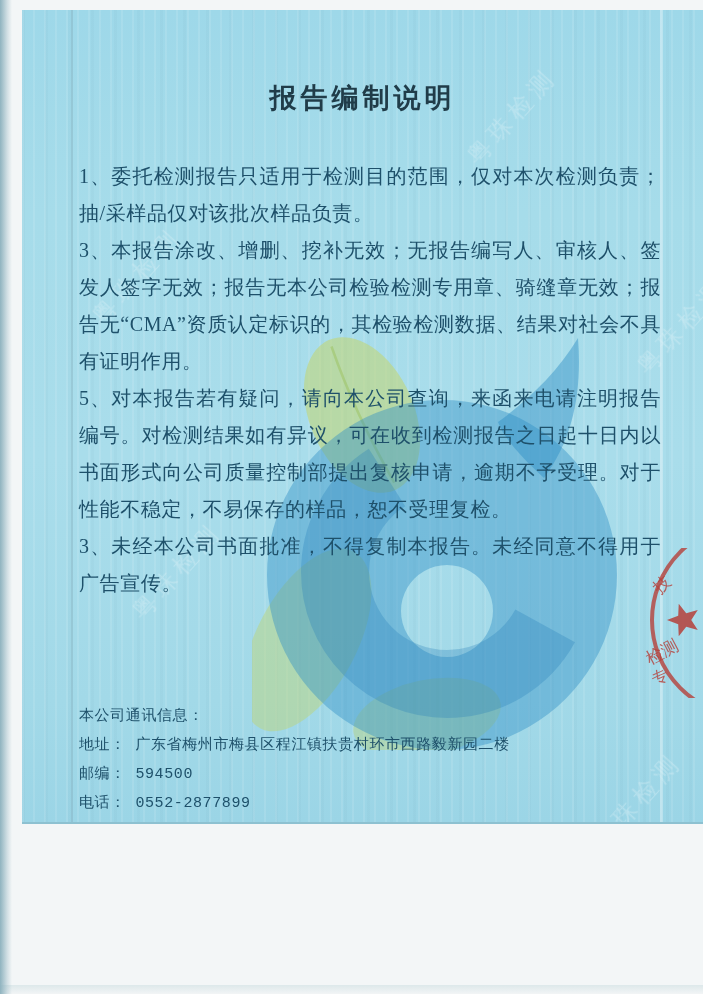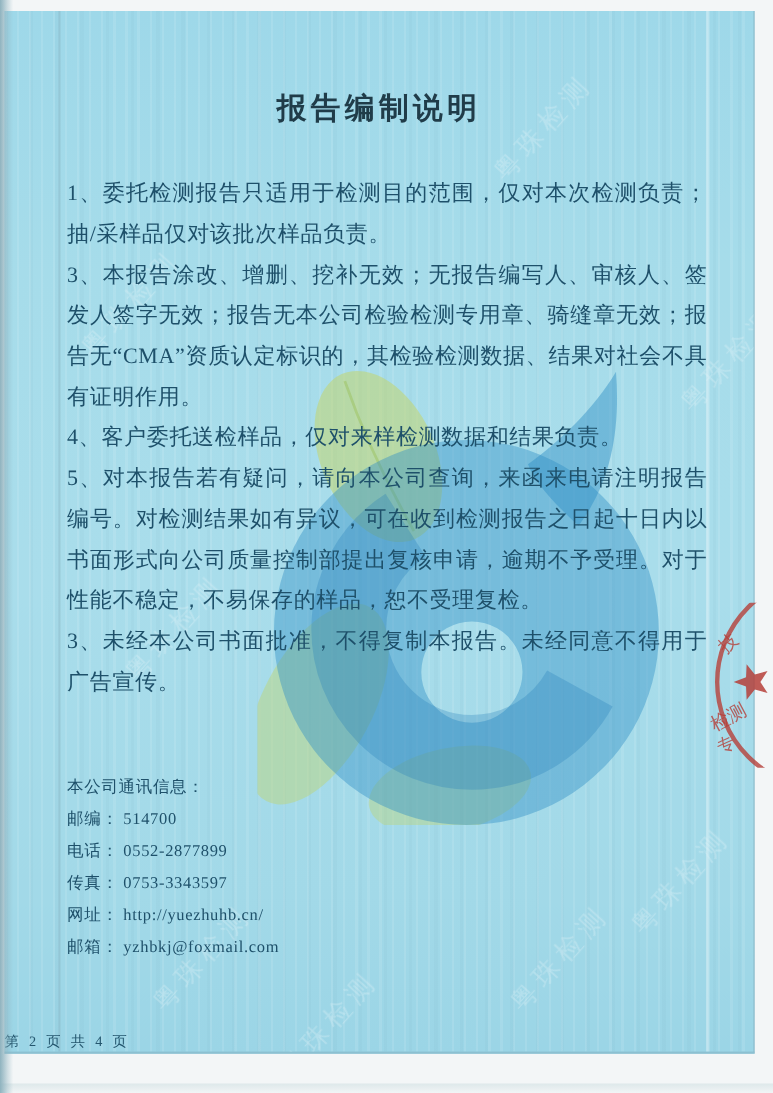--- a/index.html
+++ b/index.html
@@ -17,21 +17,21 @@
     background: linear-gradient(90deg, #8fb3bf 0%, rgba(143,179,191,0.35) 60%, rgba(143,179,191,0) 100%);
     z-index: 5;
   }
   .scan-bottom {
     position: absolute; left: 0; top: 985px; width: 703px; height: 9px;
     background: linear-gradient(180deg, #dde8ea, #f2f5f6);
     z-index: 4;
   }
   
   .paper {
-    position: absolute; left: 4px; top: 10px; width: 682px; height: 948px;
+    position: absolute; left: 22px; top: 10px; width: 682px; height: 814px;
     background: linear-gradient(180deg, #9ed8e9 0%, #a6dcea 25%, #a9ddeb 55%, #a2d9e8 85%, #9bd5e6 100%);
     border-right: 1px solid rgba(120,160,175,0.55);
     border-bottom: 2px solid rgba(120,165,180,0.45);
     overflow: hidden;
     z-index: 1;
   }
   
   .paper::before {
     content: ""; position: absolute; inset: 0;
     background:
@@ -71,20 +71,21 @@
   }
   .body-text p { margin: 0; }
 
   .contact {
     position: absolute; top: 692px; left: 57px; width: 560px;
     font-size: 15px;
     line-height: 29px;
     letter-spacing: 0.6px;
     color: #1e506a;
     z-index: 3;
+    font-family: Liberation Mono, monospace;
   }
   .contact .contact-line { margin-top: 0; }
 
   .footer {
     position: absolute; top: 928px; left: 0; width: 100%;
     text-align: left;
     font-size: 13px;
     letter-spacing: 3px;
     color: #24566e;
     z-index: 3;
@@ -151,28 +152,28 @@
     <circle cx="195" cy="262" r="112" fill="none" stroke="#1f7bb8" stroke-width="68" opacity="0.28" pathLength="100" stroke-dasharray="58 42" stroke-dashoffset="-8"></circle>
 
     <path fill="#2f8fc5" opacity="0.45" d="M326 28 C330 80 322 128 292 168 C268 146 252 128 246 112 C274 92 306 62 326 28 Z"></path>
   </svg>
 
   <div class="title">报告编制说明</div>
 
   <div class="body-text">
     <p>1、委托检测报告只适用于检测目的范围，仅对本次检测负责；抽/采样品仅对该批次样品负责。</p>
     <p>3、本报告涂改、增删、挖补无效；无报告编写人、审核人、签发人签字无效；报告无本公司检验检测专用章、骑缝章无效；报告无“CMA”资质认定标识的，其检验检测数据、结果对社会不具有证明作用。</p>
-    <p>4、客户委托送检样品，仅对来样检测数据和结果负责。</p>
     <p>5、对本报告若有疑问，请向本公司查询，来函来电请注明报告编号。对检测结果如有异议，可在收到检测报告之日起十日内以书面形式向公司质量控制部提出复核申请，逾期不予受理。对于性能不稳定，不易保存的样品，恕不受理复检。</p>
     <p>3、未经本公司书面批准，不得复制本报告。未经同意不得用于广告宣传。</p>
   </div>
 
   <div class="contact">
     <div class="contact-line">本公司通讯信息：</div>
-    <div class="contact-line">邮编： 514700</div>
+    <div class="contact-line">地址： 广东省梅州市梅县区程江镇扶贵村环市西路毅新园二楼</div>
+    <div class="contact-line">邮编： 594500</div>
     <div class="contact-line">电话： 0552-2877899</div>
     <div class="contact-line">传真： 0753-3343597</div>
     <div class="contact-line">网址： http://yuezhuhb.cn/</div>
     <div class="contact-line">邮箱： yzhbkj@foxmail.com</div>
   </div>
 
   <div class="footer">第 2 页 共 4 页</div>
 
   <span class="diag-wm wm1">粤珠检测</span>
   <span class="diag-wm wm2">粤珠检测</span>

